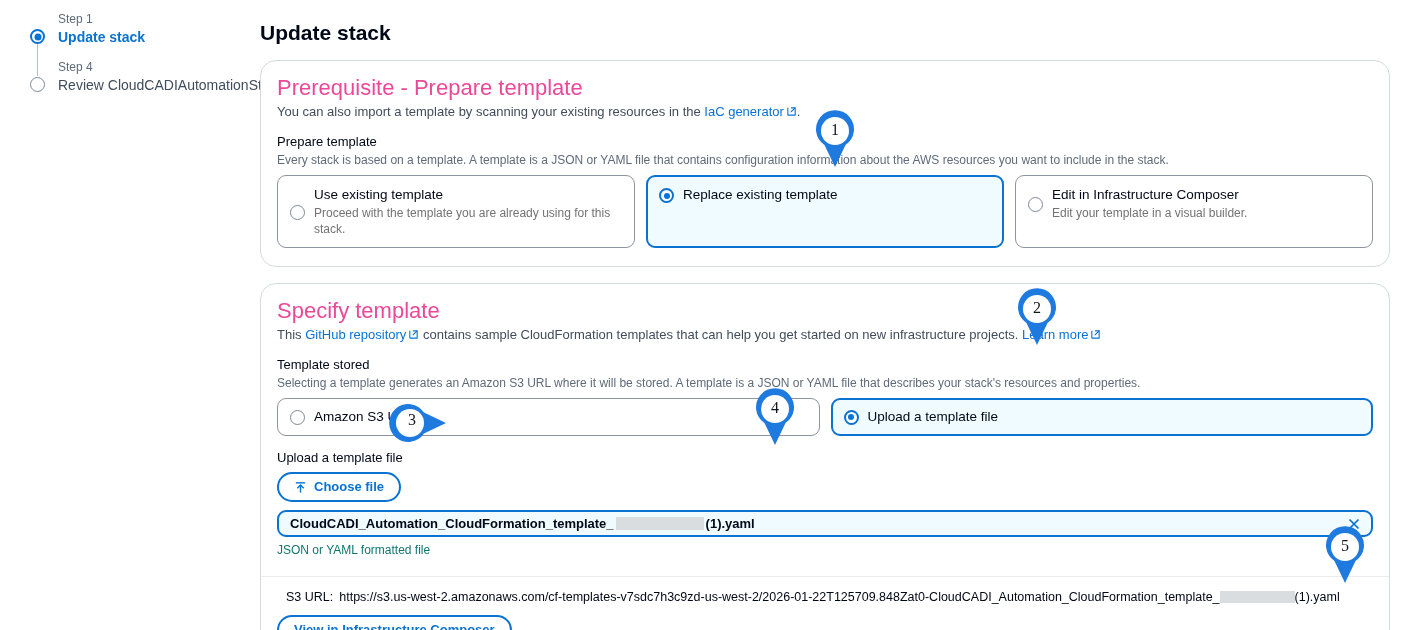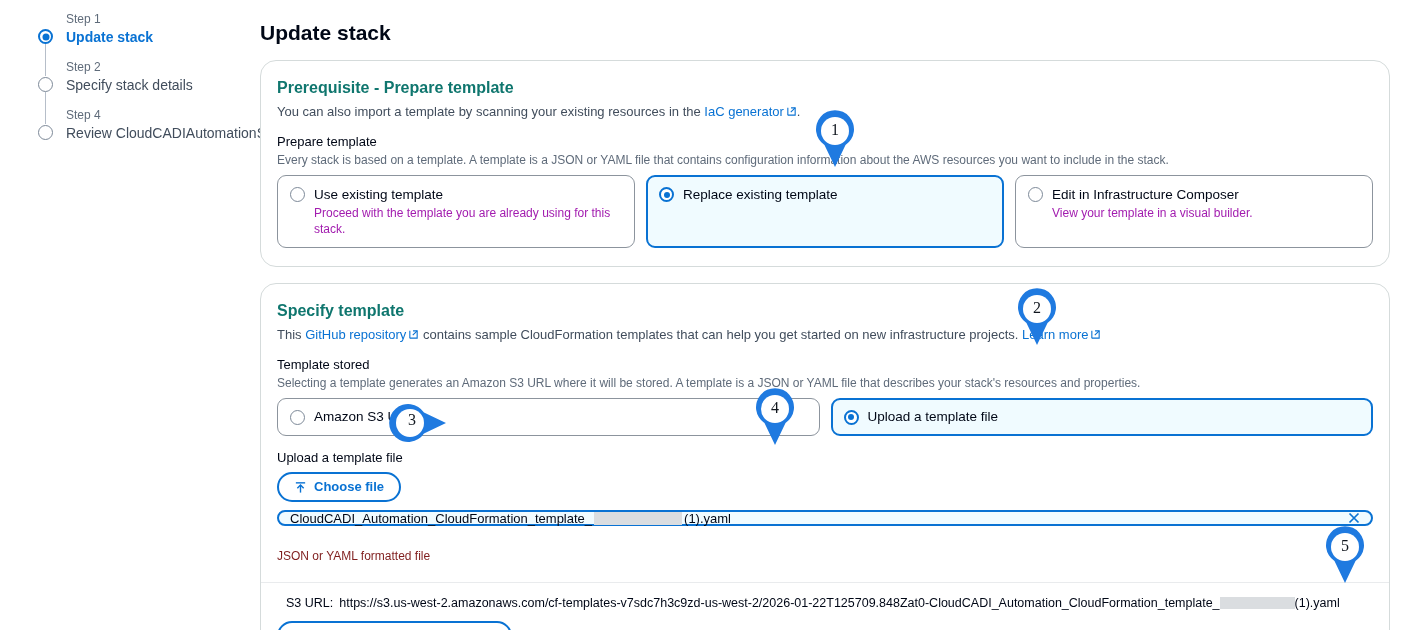--- a/index.html
+++ b/index.html
@@ -8,21 +8,21 @@
     width: 1413px; height: 630px;
     background: #ffffff;
     font-family: "Liberation Sans", sans-serif;
     color: #16191f;
     overflow: hidden;
   }
   .page { position: relative; width: 1413px; height: 630px; }
 
   
   .wizard {
-    position: absolute; left: 12px; top: 0;
+    position: absolute; left: 4px; top: 0;
     width: 250px; height: 618px;
     padding: 12px 0 0 26px;
   }
   .wiz-step { position: relative; padding-left: 28px; margin-bottom: 14px; }
   .wiz-step .step-label {
     font-size: 12px; color: #5f6b7a; line-height: 15px; margin-bottom: 1px;
   }
   .wiz-step .step-title {
     font-size: 14px; line-height: 18px; color: #414d5c; white-space: nowrap;
   }
@@ -51,21 +51,21 @@
     font-size: 21px; font-weight: bold; line-height: 26px;
     color: #000716; margin: 20px 0 14px 0;
   }
 
   .card {
     border: 1px solid #d5dbdb; border-radius: 16px; background: #ffffff;
     margin-bottom: 16px;
   }
   .card-pad { padding: 16px 16px 18px 16px; }
   .card-h2 {
-    font-size: 16px; font-weight: bold; line-height: 22px; color: #0f766e;
+    font-size: 22px; font-weight: normal; line-height: 22px; color: #ec4899;
     margin: 0 0 4px 0;
   }
   .card-desc {
     font-size: 13px; line-height: 17px; color: #414d5c; margin: 0 0 14px 0;
   }
   .lnk { color: #0972d3; text-decoration: none; }
   .ext-ico {
     display: inline-block; vertical-align: -1px; margin-left: 2px;
     width: 11px; height: 11px;
   }
@@ -81,35 +81,35 @@
   
   .tile-row { display: flex; gap: 11px; }
   .tile {
     flex: 1; border: 1px solid #8c949d; border-radius: 9px;
     background: #ffffff; padding: 9px 12px 10px 12px; position: relative;
     min-height: 46px;
   }
   .tile.selected {
     border: 2px solid #0972d3; background: #f0fbff; padding: 8px 11px 9px 11px;
   }
-  .tile-inner { display: flex; align-items: flex-start; gap: 9px; }
+  .tile-inner { display: flex; align-items: center; gap: 9px; }
   .radio {
     flex: 0 0 auto; width: 15px; height: 15px; border-radius: 50%;
     border: 1.5px solid #7d8998; background: #fff; margin-top: 2px;
     position: relative;
   }
   .radio.on { border: 2px solid #0972d3; }
   .radio.on::after {
     content: ""; position: absolute; left: 50%; top: 50%;
     transform: translate(-50%,-50%);
     width: 6px; height: 6px; border-radius: 50%; background: #0972d3;
   }
   .tile-texts { flex: 1 1 auto; }
   .tile-title { font-size: 13.5px; line-height: 18px; color: #000716; }
-  .tile-sub { font-size: 12px; line-height: 16px; color: #a21caf; margin-top: 1px; }
+  .tile-sub { font-size: 12px; line-height: 16px; color: #737373; margin-top: 1px; }
 
   
   .rbox {
     flex: 1; border: 1px solid #8c949d; border-radius: 9px; background: #fff;
     padding: 9px 12px; display: flex; align-items: center; gap: 9px;
     min-height: 30px;
   }
   .rbox.selected { border: 2px solid #0972d3; background: #f0fbff; padding: 8px 11px; }
   .rbox .rlabel { font-size: 13.5px; line-height: 18px; color: #000716; }
   .rbox .radio { margin-top: 0; }
@@ -119,35 +119,35 @@
     display: inline-flex; align-items: center; gap: 7px;
     border: 2px solid #0972d3; border-radius: 18px; background: #ffffff;
     color: #0972d3; font-size: 13px; font-weight: bold;
     padding: 5px 15px; cursor: pointer; line-height: 16px;
   }
   .up-ico { width: 13px; height: 13px; display: inline-block; }
 
   .file-input {
     display: flex; align-items: center;
     border: 2px solid #0972d3; border-radius: 9px; background: #f0fbff;
-    height: 16px; padding: 0 6px 0 11px; margin-top: 8px;
+    height: 27px; padding: 0 6px 0 11px; margin-top: 8px; font-weight: bold;
   }
   .file-name {
     flex: 1 1 auto; font-size: 13px; line-height: 17px; color: #000716;
     white-space: nowrap; overflow: hidden;
   }
   .redacted {
     display: inline-block; width: 88px; height: 13px;
     background: #dadde0; vertical-align: -2px; margin: 0 2px;
   }
   .clear-x {
     flex: 0 0 auto; width: 22px; height: 22px; display: flex;
     align-items: center; justify-content: center; cursor: pointer;
   }
-  .under-hint { font-size: 12px; line-height: 16px; color: #7f1d1d; margin-top: 22px; }
+  .under-hint { font-size: 12px; line-height: 16px; color: #0f766e; margin-top: 5px; }
 
   .divider { height: 1px; background: #e9ebed; }
   .s3row {
     padding: 12px 16px 14px 16px;
   }
   .s3line { font-size: 12.5px; line-height: 17px; color: #000716; white-space: nowrap; }
   .s3label { font-weight: normal; margin-left: 9px; }
   .s3url { margin-left: 6px; }
   .redacted-sm {
     display: inline-block; width: 75px; height: 12px;
@@ -171,26 +171,20 @@
 
   <div class="wizard">
 
     <div class="wiz-step active">
       <span class="wiz-bullet"></span>
       <span class="wiz-connector"></span>
       <div class="step-label">Step 1</div>
       <div class="step-title">Update stack</div>
     </div>
 
-    <div class="wiz-step">
-      <span class="wiz-bullet"></span>
-      <span class="wiz-connector"></span>
-      <div class="step-label">Step 2</div>
-      <div class="step-title">Specify stack details</div>
-    </div>
 
 
     <div class="wiz-step">
       <span class="wiz-bullet"></span>
       <div class="step-label">Step 4</div>
       <div class="step-title">Review CloudCADIAutomationStack</div>
     </div>
 
   </div>
 
@@ -232,21 +226,21 @@
                 <span class="tile-title">Replace existing template</span>
               </span>
             </div>
           </div>
 
           <div class="tile">
             <div class="tile-inner">
               <span class="radio"></span>
               <span class="tile-texts">
                 <span class="tile-title">Edit in Infrastructure Composer</span>
-                <div class="tile-sub">View your template in a visual builder.</div>
+                <div class="tile-sub">Edit your template in a visual builder.</div>
               </span>
             </div>
           </div>
 
         </div>
       </div>
     </div>
 
     <div class="card">
       <div class="card-pad">

